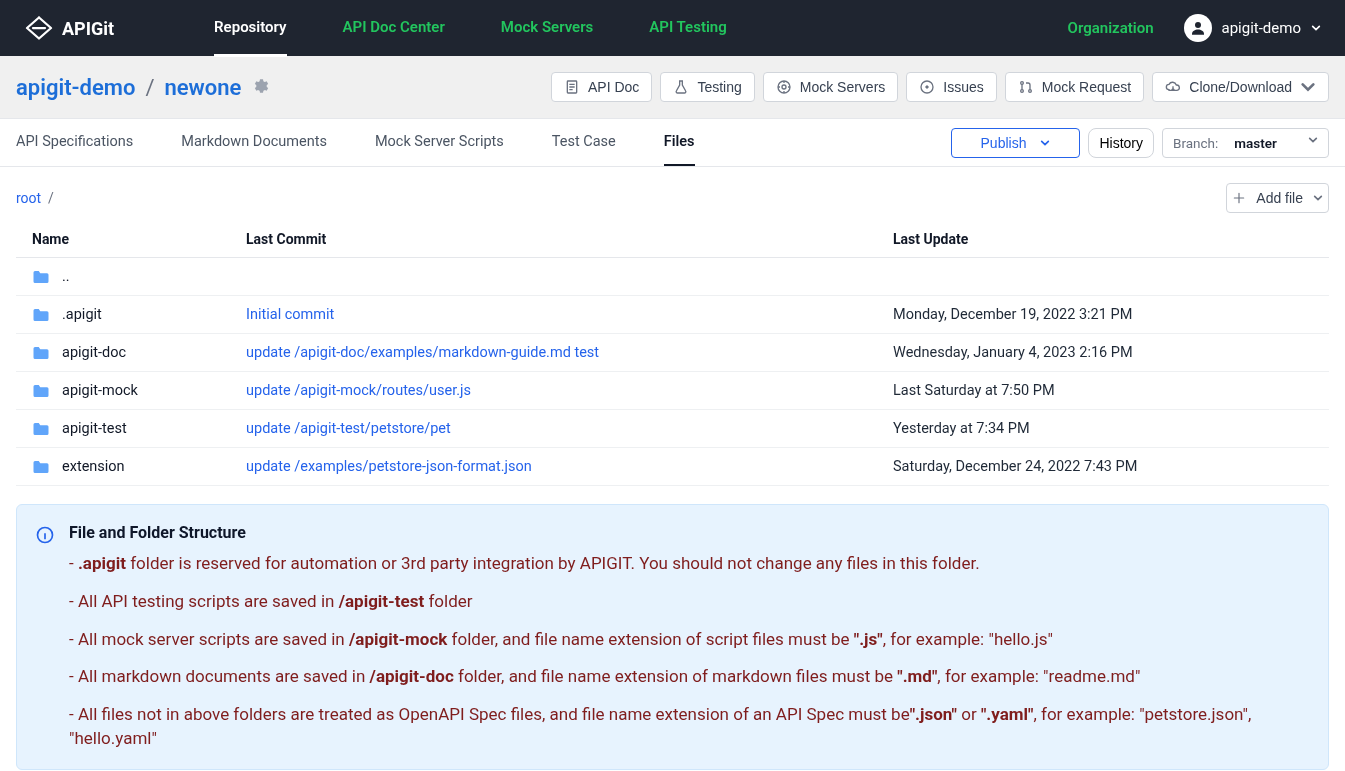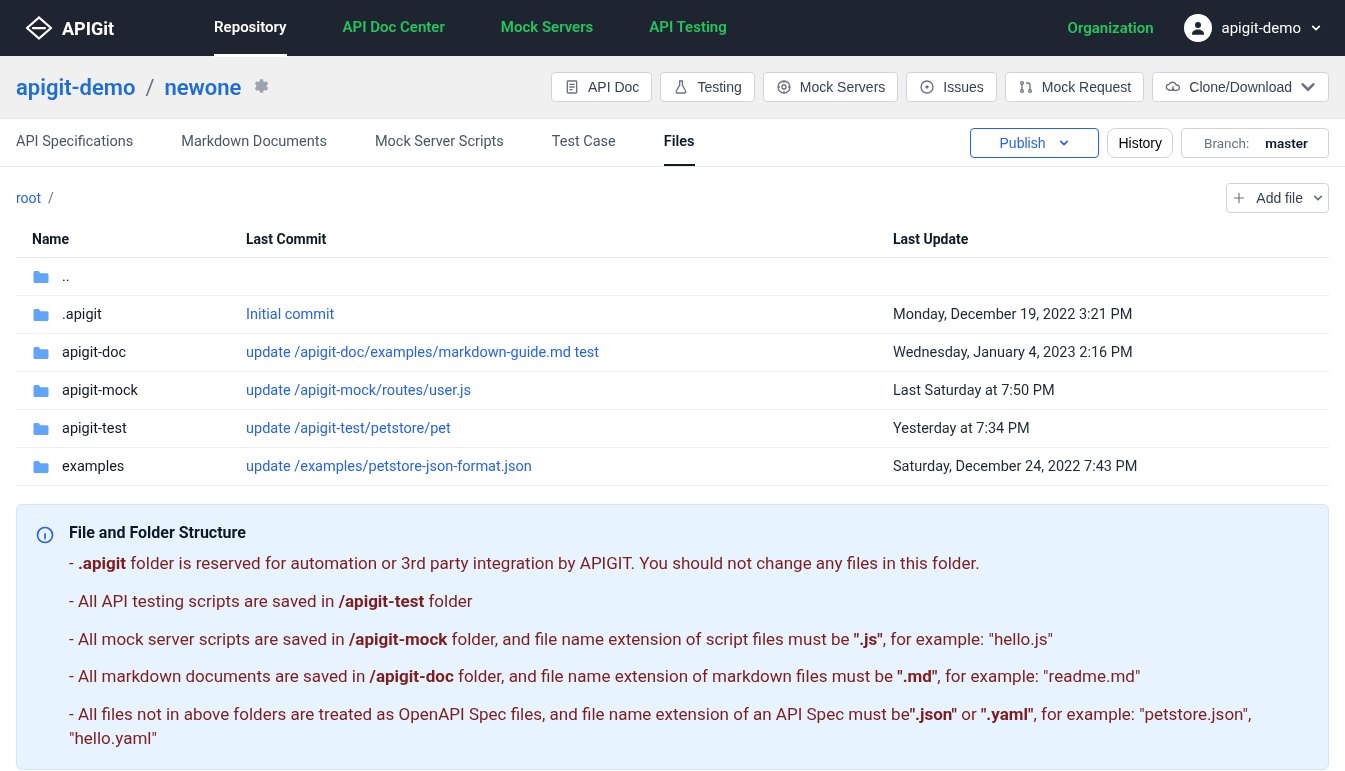--- a/index.html
+++ b/index.html
@@ -29,21 +29,21 @@
     .caret-down { width:10px; height:10px; display:inline-block; }
 
     
     .repo-bar { border-bottom:1px solid #e5e7eb; padding:0 16px; display:flex; align-items:center; justify-content:space-between; height:48px; }
     .repo-tabs { display:flex; gap:48px; }
     .repo-tab { color:#4b5563; font-size:14.5px; padding:14px 0; border-bottom:2px solid transparent; }
     .repo-tab.active { color:#111827; border-bottom-color:#111827; font-weight:600; }
     .repo-controls { display:flex; gap:8px; align-items:center; }
     .btn-publish { border:1px solid #2563eb; color:#2563eb; background:#fff; border-radius:4px; padding:6px 29px; font-size:14px; display:inline-flex; align-items:center; gap:14px; cursor:pointer; }
     .btn-history { border:1px solid #d1d5db; background:#fff; border-radius:8px; padding:6px 10px; font-size:14px; cursor:pointer; }
-    .branch-select { border:1px solid #d1d5db; background:#fff; border-radius:4px; padding:6px 22px; font-size:13.5px; display:inline-flex; gap:10px; width:148px; justify-content:space-between; cursor:pointer; }
+    .branch-select { border:1px solid #d1d5db; background:#fff; border-radius:4px; padding:6px 10px; font-size:13.5px; display:inline-flex; gap:10px; width:167px; justify-content:space-between; cursor:pointer; }
     .branch-select .lbl { color:#6b7280; }
     .branch-select .val { color:#111827; font-weight:600; margin-left:6px; flex:1; }
 
     
     .content { padding:10px 16px 24px 16px; }
     .path-row { display:flex; align-items:center; justify-content:space-between; margin:6px 0 8px 0; }
     .path { font-size:14px; color:#6b7280; }
     .path a { color:#2563eb; }
     .addfile { border:1px solid #d1d5db; background:#fff; border-radius:4px; padding:6px 5px; font-size:14px; display:inline-flex; align-items:center; gap:10px; cursor:pointer; color:#374151; }
 
@@ -271,21 +271,21 @@
           </td>
           <td class="col-commit"><a href="#" class="commit-link">update /apigit-test/petstore/pet</a></td>
           <td class="col-update">Yesterday at 7:34 PM</td>
         </tr>
         <tr>
           <td class="col-name">
             <div class="name-cell">
               <svg class="folder-icon" viewBox="0 0 24 20">
                 <path d="M2 4a2 2 0 012-2h5l2 3h9a2 2 0 012 2v9a2 2 0 01-2 2H4a2 2 0 01-2-2V4z"></path>
               </svg>
-              <span>examples</span>
+              <span>extension</span>
             </div>
           </td>
           <td class="col-commit"><a href="#" class="commit-link">update /examples/petstore-json-format.json</a></td>
           <td class="col-update">Saturday, December 24, 2022 7:43 PM</td>
         </tr>
       </tbody>
   </table>
 
   <div class="info-box">
     <div class="info-icon">

